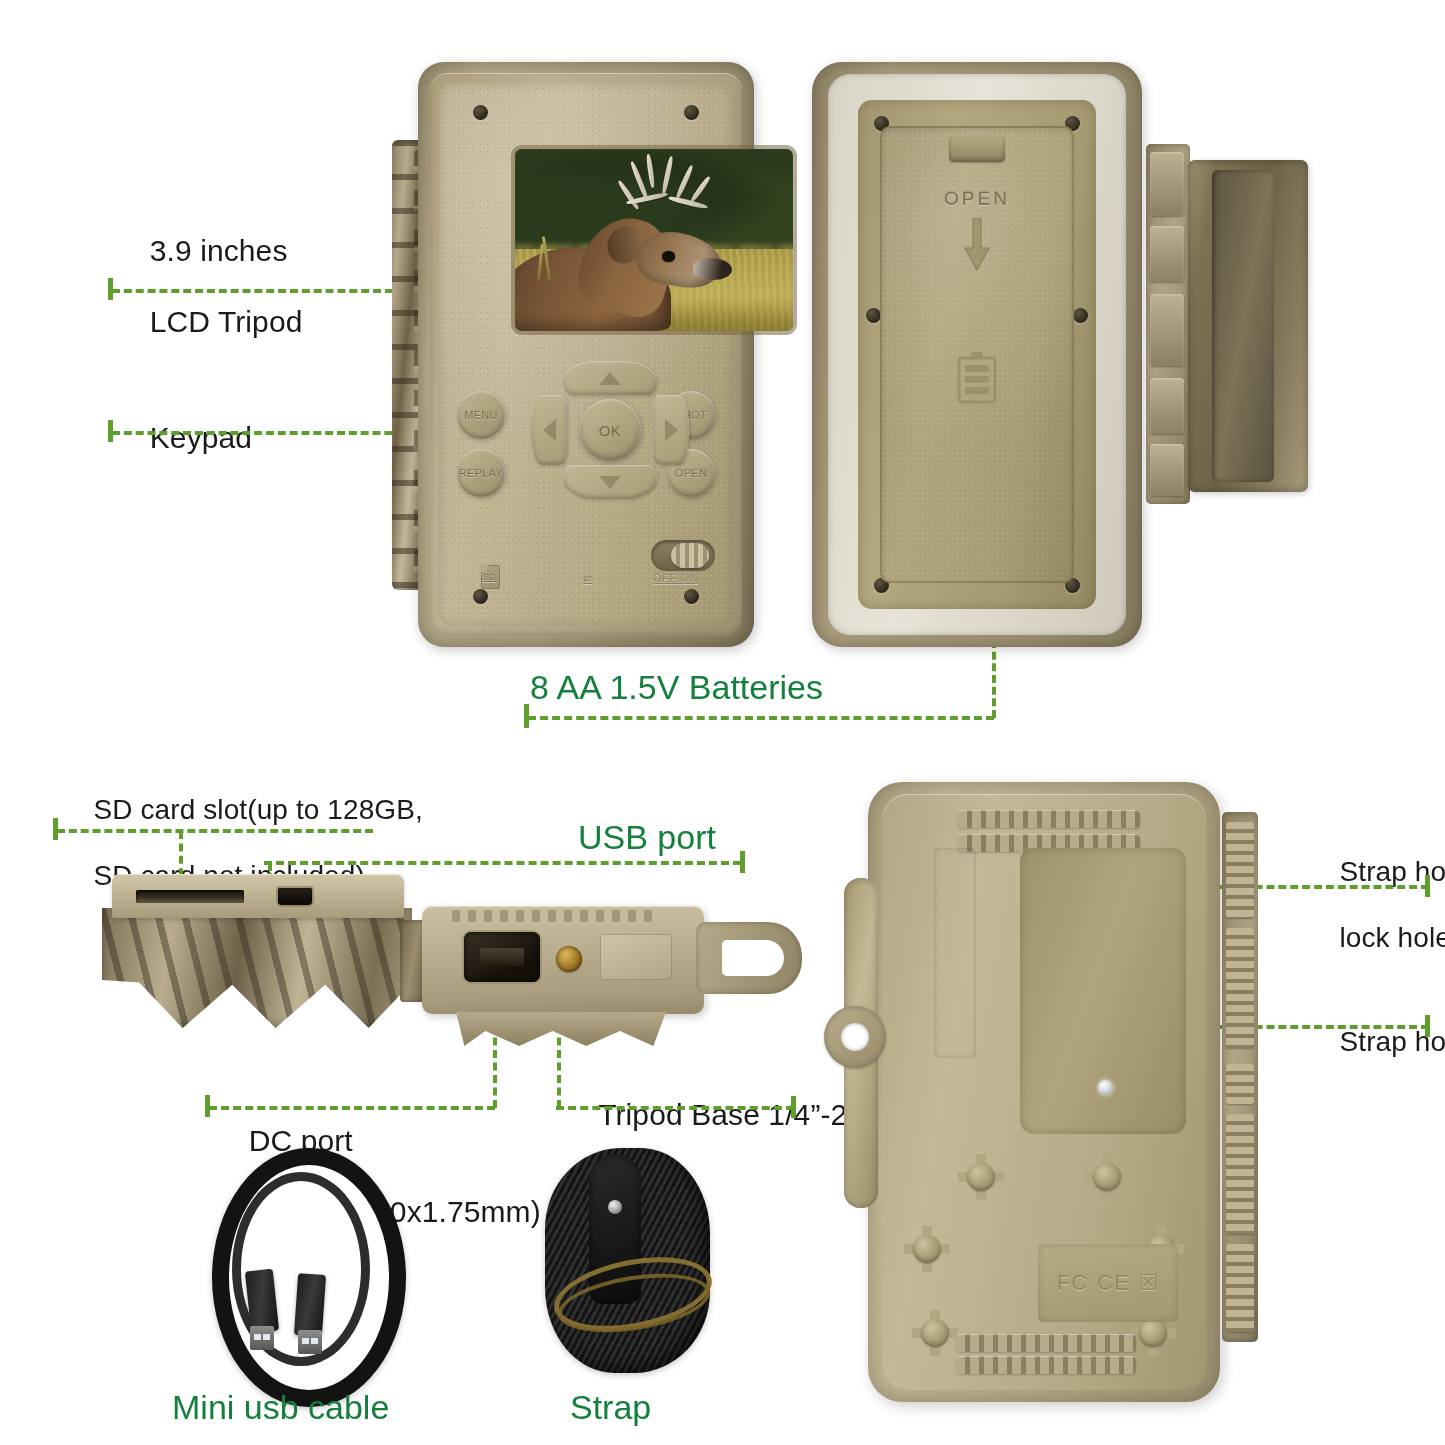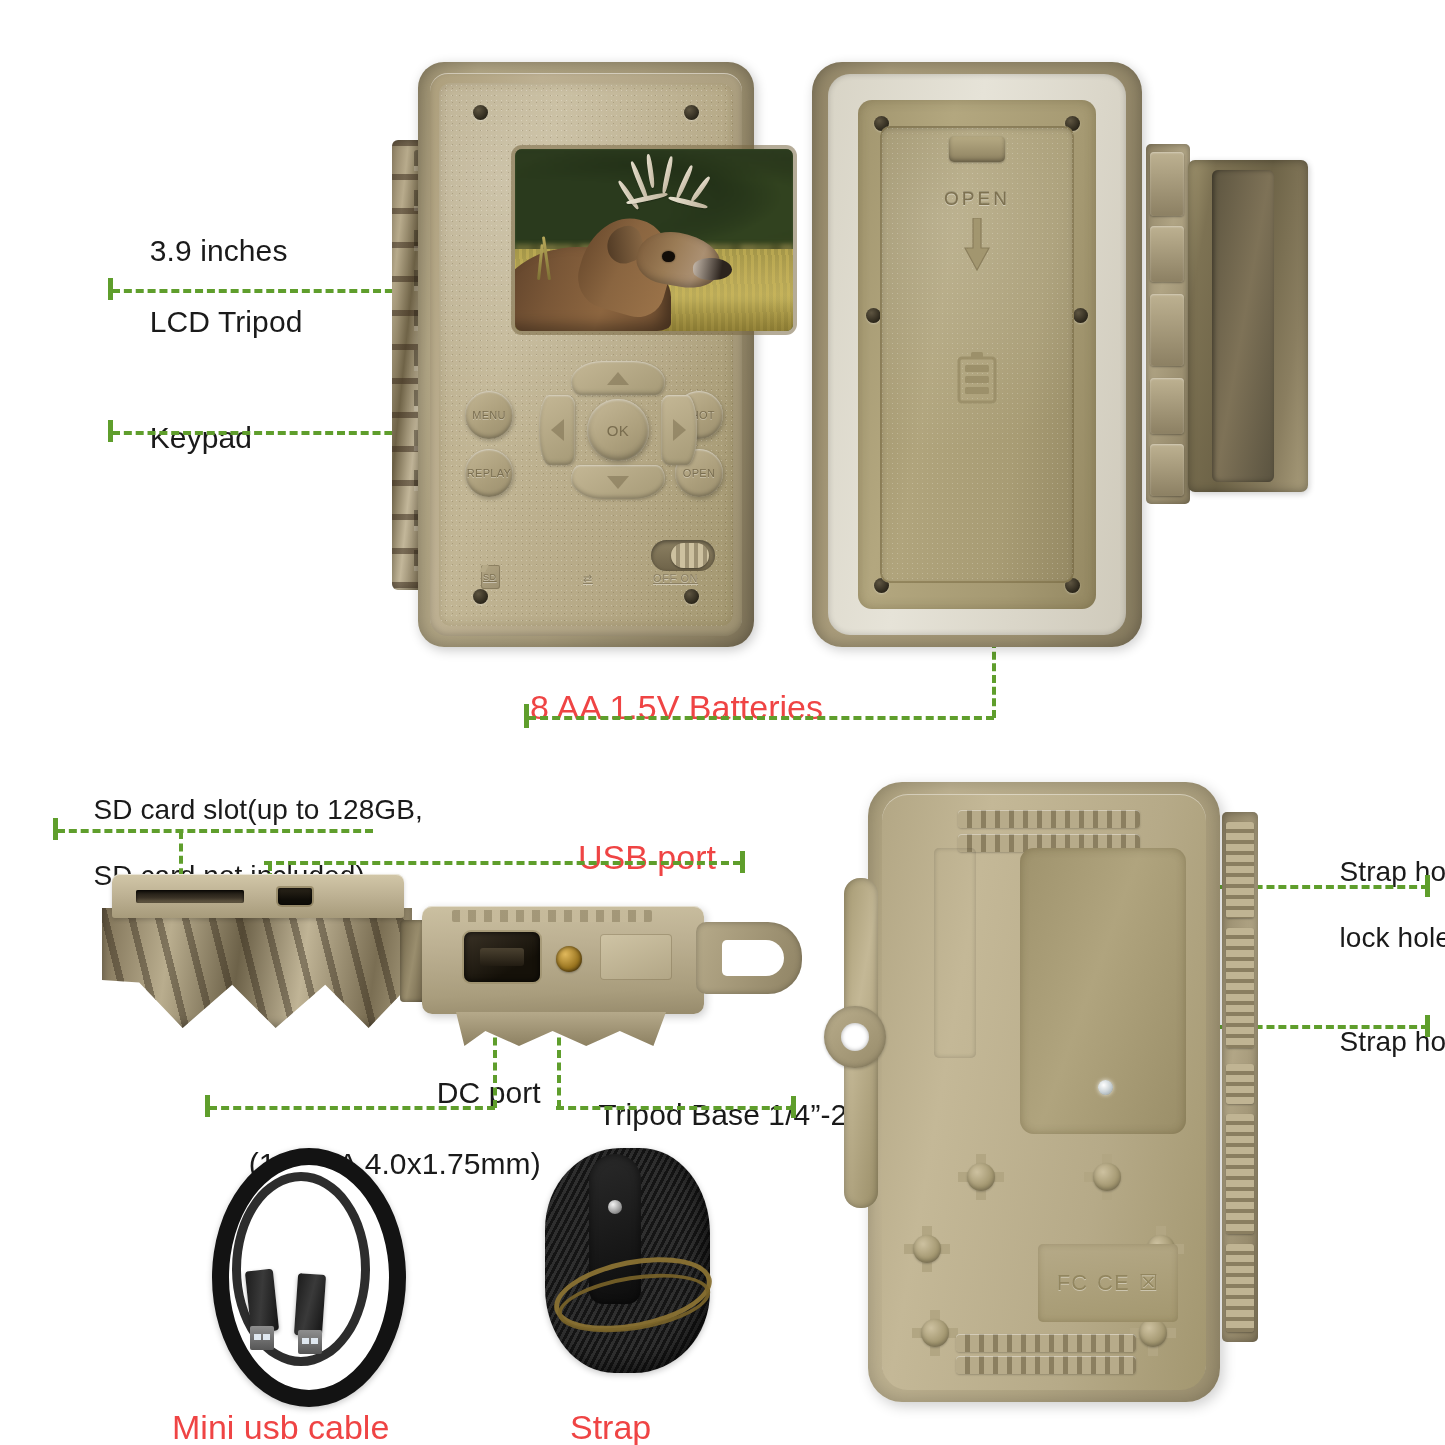--- a/index.html
+++ b/index.html
@@ -10,21 +10,21 @@
   }
   .stage{position:absolute;inset:0;}
 
   
   .label{
     position:absolute;font-size:30px;line-height:1.18;color:#1a1a1a;
     white-space:pre;font-family:"Liberation Sans", sans-serif;letter-spacing:.1px;
   }
   .label.sm{font-size:28px;}
   .caption{
-    position:absolute;font-size:34px;color:#ef4444;white-space:nowrap;margin-top:20px;
+    position:absolute;font-size:34px;color:#15803d;white-space:nowrap;
   }
 
   
   .dash-h{
     position:absolute;height:0;border-top:4px dashed #5f9e2c;
   }
   .dash-v{
     position:absolute;width:0;border-left:4px dashed #5f9e2c;
   }
   .cap-v{ 
@@ -127,21 +127,21 @@
     background:#120d08;box-shadow:0 0 2px rgba(0,0,0,.6);}
   .deer-ear{position:absolute;left:33%;top:43%;width:13%;height:20%;
     border-radius:60% 40% 50% 50%;transform:rotate(-18deg);
     background:linear-gradient(100deg,#4e3823,#8b6a46);}
   .antler{position:absolute;background:linear-gradient(100deg,#e8e1d0,#bfb49c);
     border-radius:40%;box-shadow:0 1px 1px rgba(0,0,0,.25);}
   .grass-blade{position:absolute;background:linear-gradient(180deg,#b7a85a,#7d7034);
     border-radius:2px;transform-origin:bottom center;}
 
   
-  .keypad{position:absolute;left:8px;top:278px;width:100%;height:160px;text-align:right;}
+  .keypad{position:absolute;left:0;top:278px;width:100%;height:160px;text-align:right;}
   .btn-round{
     position:absolute;width:48px;height:48px;border-radius:50%;
     background:linear-gradient(145deg,#c3b694 0%,#ab9e7b 58%,#9a8e6d 100%);
     box-shadow:inset 0 1px 2px rgba(255,255,255,.55), inset 0 -2px 4px rgba(0,0,0,.3), 1px 2px 4px rgba(0,0,0,.22);
     display:flex;align-items:center;justify-content:center;
     font-size:11px;color:#7a6e50;letter-spacing:.3px;text-shadow:0 1px 0 rgba(255,255,255,.35);
   }
   .btn-ok{
     position:absolute;left:140px;top:38px;width:62px;height:62px;border-radius:50%;
     background:linear-gradient(145deg,#c6b998 0%,#ada07d 60%,#988c6b 100%);
@@ -604,21 +604,21 @@
   <div class="dot" style="left:172px;top:894px;"></div>
 
   <div class="caption" style="left:578px;top:818px;">
     <span>USB port</span>
   </div>
   <div class="dash-h" style="left:264px;top:861px;width:477px;"></div>
   <div class="cap-v" style="left:740px;top:851px;height:22px;"></div>
   <div class="dash-v" style="left:268px;top:863px;height:38px;"></div>
   <div class="dot" style="left:261px;top:894px;"></div>
 
-  <div class="label" style="left:215px;top:1040px;text-align:right;">
+  <div class="label" style="left:215px;top:1088px;">
     <span>DC port</span><br>
     <span>(12V/1A 4.0x1.75mm)</span>
   </div>
   <div class="cap-v" style="left:205px;top:1095px;height:22px;"></div>
   <div class="dash-h" style="left:209px;top:1106px;width:286px;"></div>
   <div class="dash-v" style="left:493px;top:1000px;height:108px;"></div>
   <div class="dot" style="left:486px;top:984px;"></div>
 
   <div class="label" style="left:565px;top:1062px;">
     <span>Tripod Base 1/4”-20</span>

